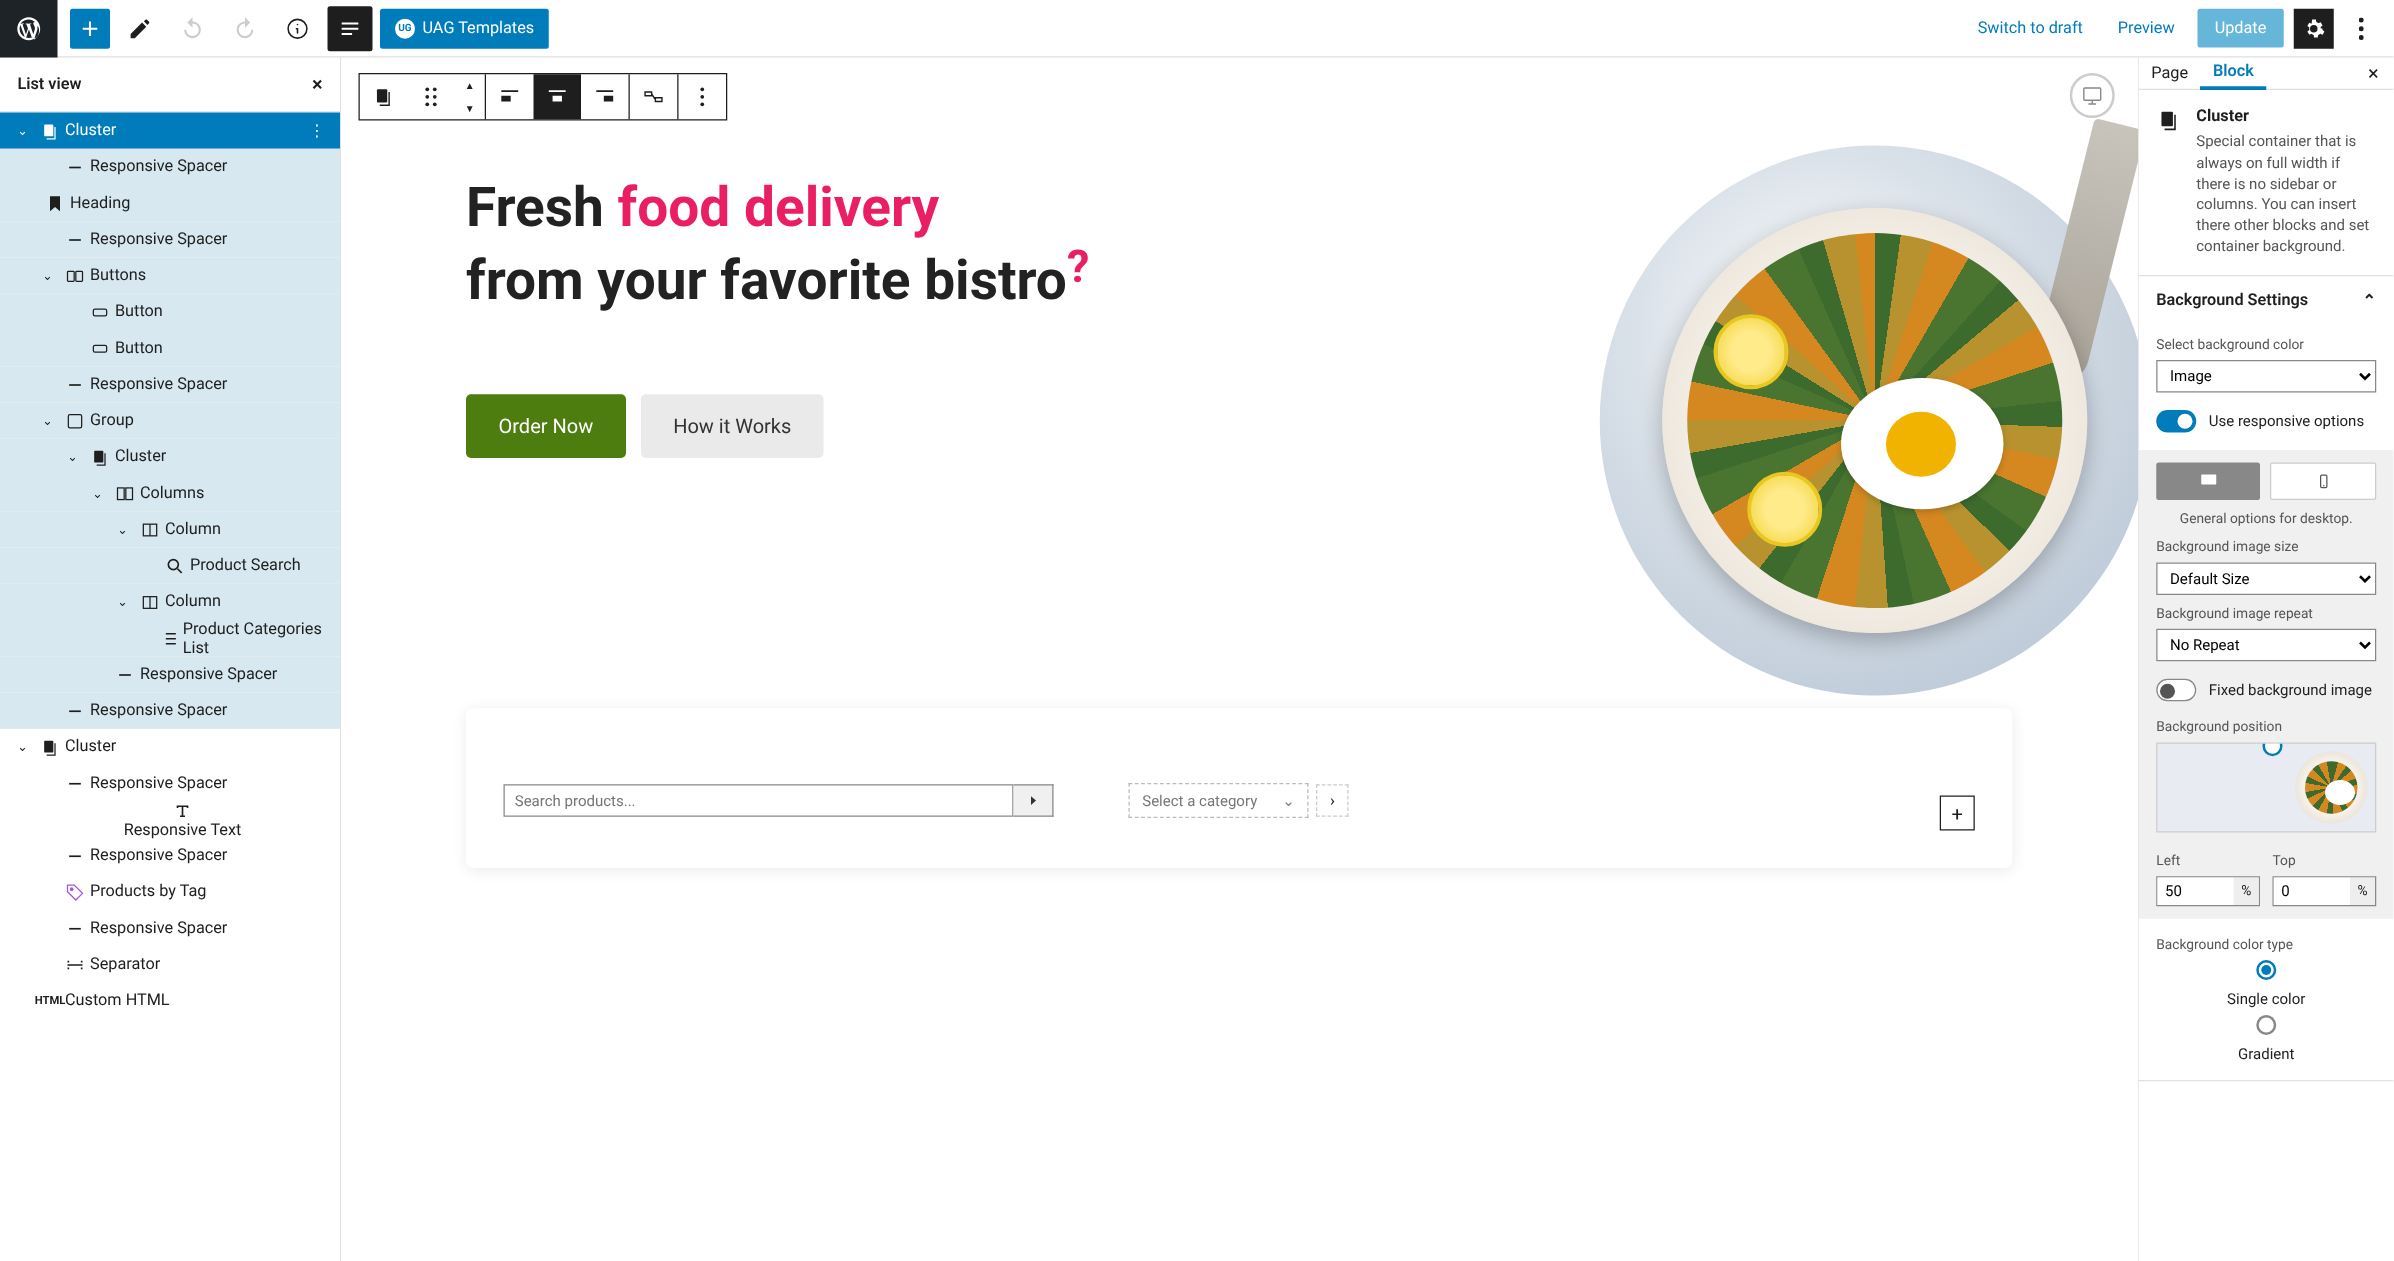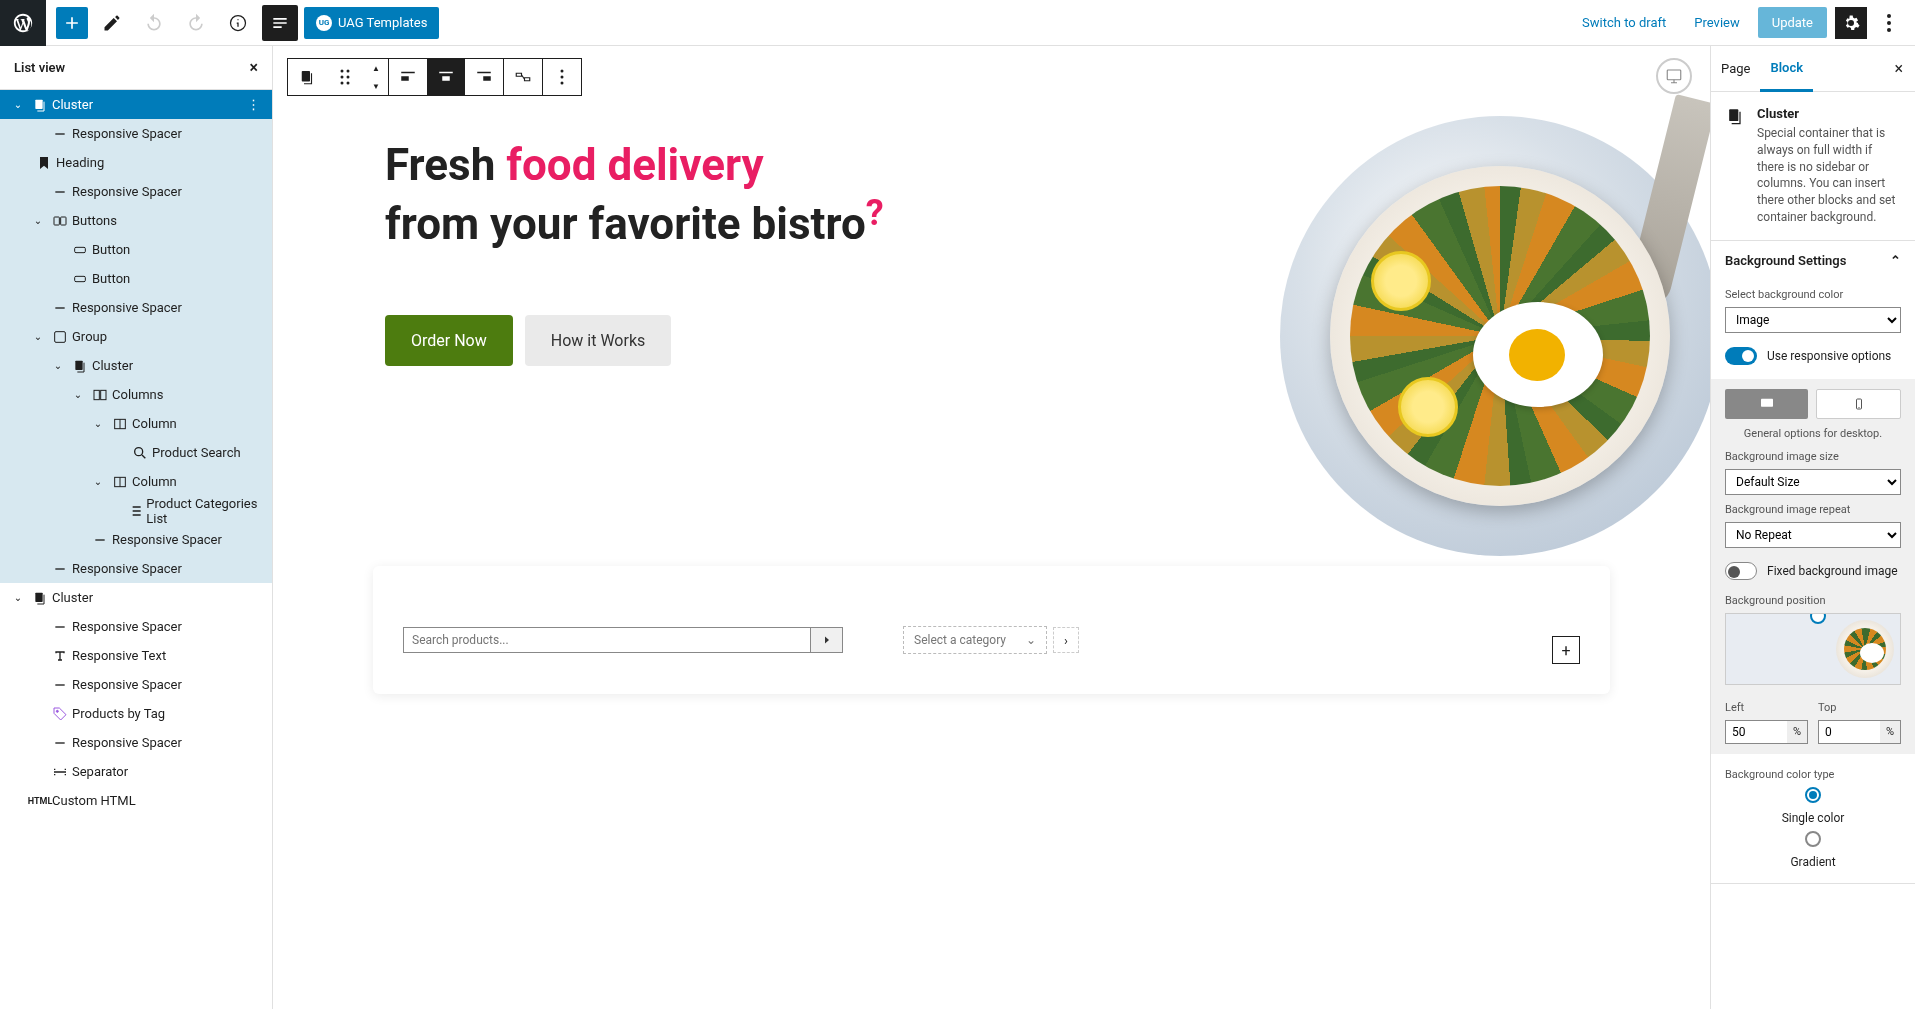--- a/index.html
+++ b/index.html
@@ -32,21 +32,21 @@
 .lv-more { margin-left: auto; padding: 0 4px; }
 .canvas { flex: 1; background: #fff; position: relative; overflow: auto; }
 .block-toolbar { position: absolute; top: 12px; left: 14px; display: flex; border: 1px solid #1e1e1e; background: #fff; height: 38px; }
 .tb-grp { display: flex; border-right: 1px solid #1e1e1e; }
 .tb-grp.last { border-right: none; }
 .tb-btn { width: 38px; display: flex; align-items: center; justify-content: center; cursor: pointer; }
 .tb-btn.active { background: #1e1e1e; color: #fff; }
 .tb-move { display: flex; flex-direction: column; width: 24px; }
 .tb-move div { flex: 1; display: flex; align-items: center; justify-content: center; font-size: 8px; cursor: pointer; }
 .device-badge { position: absolute; top: 12px; right: 18px; width: 36px; height: 36px; border: 2px solid #ccc; border-radius: 50%; display: flex; align-items: center; justify-content: center; background: #fff; }
-.hero { position: absolute; top: 90px; left: 12px; right: 0; padding: 0 70px 0 100px; }
+.hero { position: absolute; top: 90px; left: 0; right: 0; padding: 0 70px 0 100px; }
 .hero-title { font-size: 44px; font-weight: 700; line-height: 1.35; color: #222; }
 .hero-title .accent { color: #e91e63; }
 .hero-title .qmark { color: #e91e63; position: relative; top: -14px; font-size: 36px; }
 .hero-btns { display: flex; gap: 12px; margin-top: 60px; }
 .hero-btn { padding: 16px 26px; border-radius: 4px; font-size: 16px; cursor: pointer; }
 .hero-btn.primary { background: #4d7c0f; color: #fff; }
 .hero-btn.secondary { background: #eaeaea; color: #333; }
 .food-bg { position: absolute; top: 70px; right: -10px; width: 440px; height: 440px; border-radius: 50%; background: radial-gradient(circle at 40% 35%, #fff 0%, #d8e0e8 40%, #b0bfd0 100%); }
 .plate { position: absolute; top: 50px; left: 50px; width: 340px; height: 340px; border-radius: 50%; background: radial-gradient(circle at 50% 50%, #f5f0e8 55%, #e0d8cc 100%); box-shadow: 0 6px 18px rgba(0,0,0,.25); overflow: hidden; }
 .plate::before { content:''; position:absolute; inset:20px; border-radius:50%; background: repeating-conic-gradient(#3d6b2e 0 8deg, #b8922e 8deg 18deg, #d68820 18deg 30deg, #4a7530 30deg 42deg); }
@@ -59,21 +59,21 @@
 .search-card { position: absolute; top: 520px; left: 100px; right: 100px; background: #fff; border-radius: 6px; box-shadow: 0 2px 12px rgba(0,0,0,.08); padding: 60px 30px 40px; }
 .search-row { display: flex; gap: 60px; align-items: center; }
 .search-input-wrap { display: flex; flex: 1; max-width: 440px; }
 .search-input { flex: 1; height: 26px; border: 1px solid #888; padding: 0 8px; font-size: 12px; border-radius: 0; }
 .search-go { width: 32px; border: 1px solid #888; border-left: none; background: #f0f0f0; display: flex; align-items: center; justify-content: center; cursor: pointer; }
 .cat-select { border: 1px dashed #bbb; padding: 6px 10px; font-size: 12px; color: #777; display: flex; align-items: center; gap: 20px; cursor: pointer; background:#fff; }
 .cat-nav { border: 1px dashed #ccc; width: 26px; height: 26px; display: flex; align-items: center; justify-content: center; cursor: pointer; }
 .add-block { position: absolute; bottom: 30px; right: 30px; width: 28px; height: 28px; border: 1px solid #1e1e1e; display: flex; align-items: center; justify-content: center; cursor: pointer; font-size: 16px; }
 .sidebar { width: 205px; min-width: 205px; border-left: 1px solid #e0e0e0; overflow-y: auto; font-size: 12px; }
 .sb-tabs { display: flex; border-bottom: 1px solid #e0e0e0; align-items: center; }
-.sb-tab { padding: 14px 10px; cursor: pointer; font-size: 13px; }
+.sb-tab { padding: 4px 10px; cursor: pointer; font-size: 13px; }
 .sb-tab.active { font-weight: 600; border-bottom: 3px solid #007cba; margin-bottom: -1px; color: #007cba; }
 .sb-close { margin-left: auto; padding: 0 12px; cursor: pointer; font-size: 16px; }
 .sb-desc { padding: 14px; display: flex; gap: 12px; border-bottom: 1px solid #e0e0e0; }
 .sb-desc-text h4 { font-size: 13px; margin-bottom: 4px; }
 .sb-desc-text p { font-size: 12px; color: #555; line-height: 1.4; }
 .sb-section { border-bottom: 1px solid #e0e0e0; }
 .sb-section-head { padding: 12px 14px; font-weight: 600; display: flex; justify-content: space-between; cursor: pointer; font-size: 13px; }
 .sb-body { padding: 0 14px 14px; }
 .sb-label { font-size: 11px; color: #555; margin: 8px 0 6px; display:block; }
 .sb-select { width: 100%; height: 26px; border: 1px solid #888; padding: 0 6px; font-size: 12px; background:#fff; }
@@ -352,21 +352,21 @@
           </div>
           <div class="lv-item" style="padding-left: 28px;">
             <span class="chev"></span>
             <span class="ico" style="color: rgb(30, 30, 30);">
               <svg viewBox="0 0 24 24">
                 <rect x="5" y="11" width="14" height="2" fill="currentColor"></rect>
               </svg>
             </span>
             <span>Responsive Spacer</span>
           </div>
-          <div class="lv-item" style="padding-left: 28px;">
+          <div class="lv-item" style="padding-left: 28px; flex-direction: column;">
             <span class="chev"></span>
             <span class="ico" style="color: rgb(30, 30, 30);">
               <svg viewBox="0 0 24 24" fill="currentColor">
                 <path d="M5 5h14v3h-2V7h-4v10h2v2H9v-2h2V7H7v1H5z"></path>
               </svg>
             </span>
             <span>Responsive Text</span>
           </div>
           <div class="lv-item" style="padding-left: 28px;">
             <span class="chev"></span>

